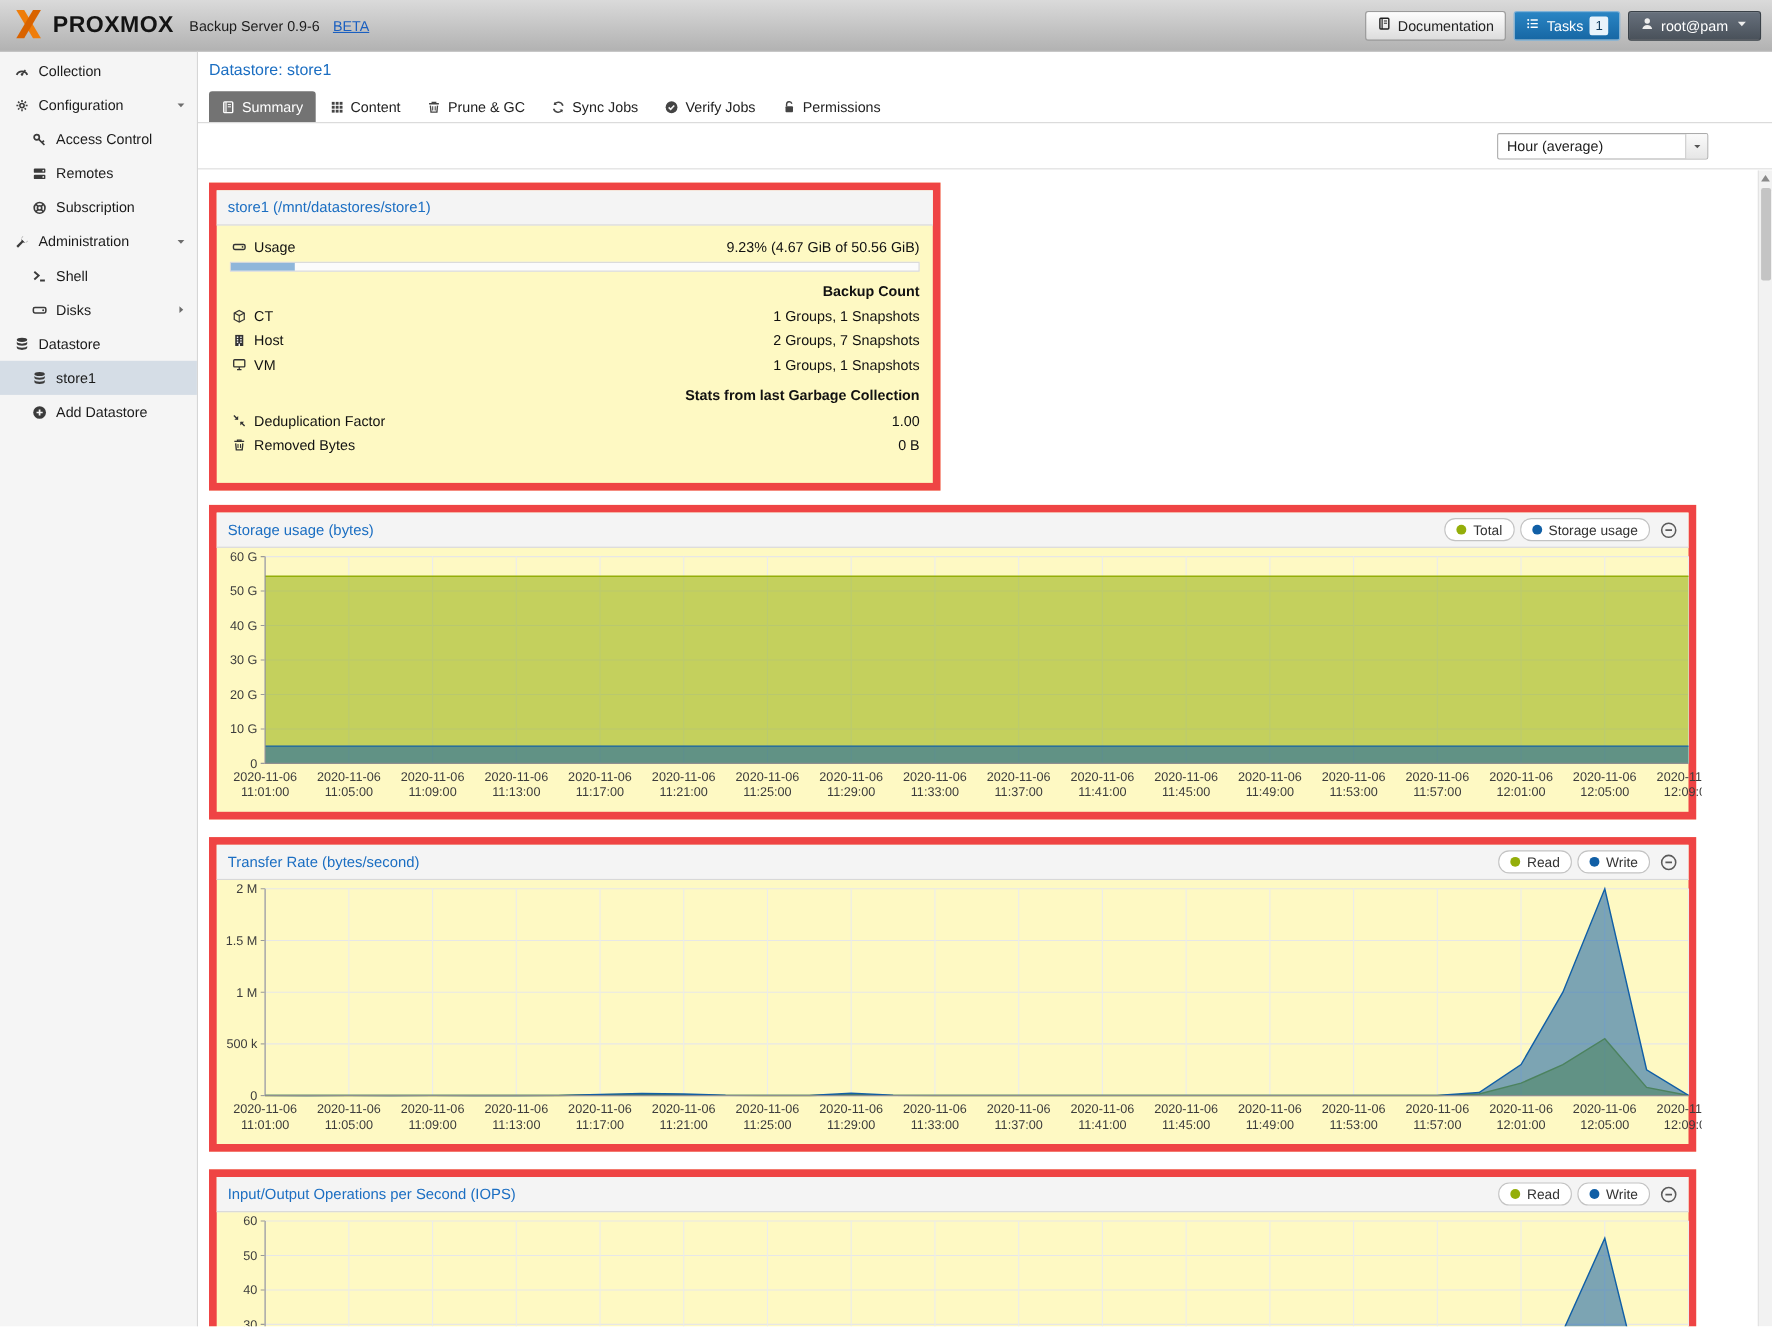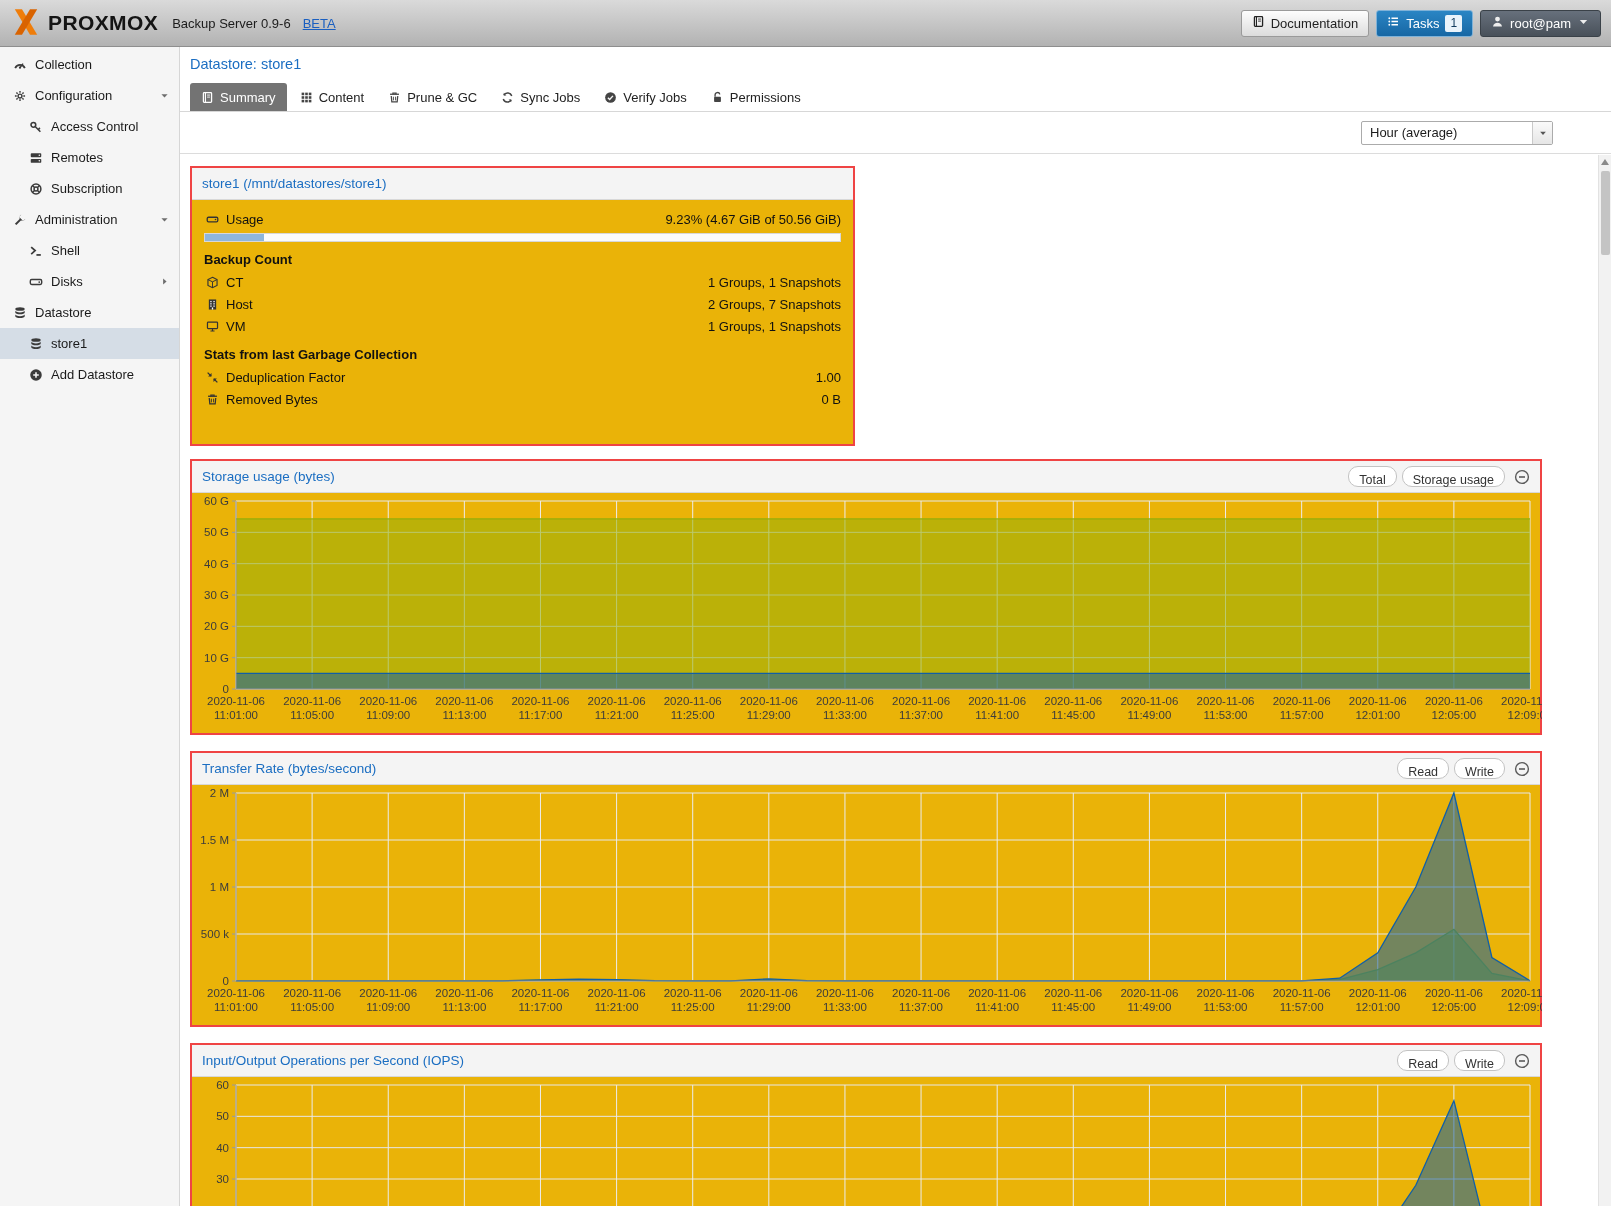--- a/index.html
+++ b/index.html
@@ -52,21 +52,21 @@
   .tab.active .icon { color:#fff; }
   .toolbar { height:42px; border-bottom:1px solid #dcdcdc; display:flex; align-items:center; justify-content:flex-end; padding-right:58px; }
   .combo { width:192px; height:24px; border:1px solid #ababab; border-radius:2px; background:#fff; display:flex; align-items:center; cursor:pointer; }
   .combo-text { flex:1; padding-left:8px; color:#1c1c1c; }
   .combo-trigger { width:20px; height:100%; border-left:1px solid #c9c9c9; background:linear-gradient(#fafafa,#e6e6e6);
     display:flex; align-items:center; justify-content:center; color:#555; }
   .combo-trigger svg { width:10px; height:10px; }
 
   .content { padding:12px 10px 0 10px; }
   .row1 { display:flex; gap:11px; margin-bottom:13px; }
-  .panel { border:2px solid #ef4444; background:#eab308; }
+  .panel { border:7px solid #ef4444; background:#fef9c3;text-align:right; }
   .panel-hd { height:32px; background:#f4f4f4; border-bottom:1px solid #d8d8d8;
     display:flex; align-items:center; padding:0 10px; }
   .panel-title { color:#1b6ec2; font-size:13.5px; }
   .hd-right { margin-left:auto; display:flex; align-items:center; }
   .tool { display:inline-flex; color:#5a5a5a; margin-left:9px; cursor:pointer; }
   .tool svg { width:16px; height:16px; }
 
   .store-panel { width:665px; height:280px; }
   .comment-panel { flex:1; height:280px; }
   .panel-bd { padding:8px 12px; }
@@ -75,21 +75,21 @@
   .kv .icon svg { width:13px; height:13px; }
   .kv .k { margin-left:6px; }
   .kv .v { margin-left:auto; }
   .progress { height:9px; border:1px solid #d8d8d8; background:#fbfbfb; margin:3px 0 7px 0; }
   .progress-fill { height:100%; background:#8fb6da; }
   .sec-title { font-weight:bold; margin:10px 0 5px 0; }
 
   .chart-panel { width:1352px; margin-bottom:16px; }
   .legend { display:inline-flex; align-items:center; }
   .legend-item { display:inline-flex; align-items:center; gap:6px; height:21px; padding:0 10px;
-    border:1px solid #c3c3c3; border-radius:10px; background:#fff; margin-left:5px; font-size:12.5px; color:#333; cursor:pointer;flex-direction:column; }
+    border:1px solid #c3c3c3; border-radius:10px; background:#fff; margin-left:5px; font-size:12.5px; color:#333; cursor:pointer; }
   .legend-dot { width:9px; height:9px; border-radius:50%; display:inline-block; }
   .chart-bd { padding:0; }
   svg.chart { display:block; }
   .axis-label { font-size:11.5px; fill:#3c3c3c; font-family:"Liberation Sans","DejaVu Sans",sans-serif; }
 
   
   .vscroll { position:absolute; top:108px; right:0; width:13px; bottom:0; background:#f2f2f2; border-left:1px solid #e2e2e2; cursor:pointer; }
   .vs-arrow { width:0; height:0; margin:4px auto 0 auto; border-left:4px solid transparent; border-right:4px solid transparent; border-bottom:6px solid #8a8a8a; }
   .vs-thumb { width:9px; margin:6px auto 0 auto; height:84px; background:#c4c4c4; border-radius:2px; }
 </style>

